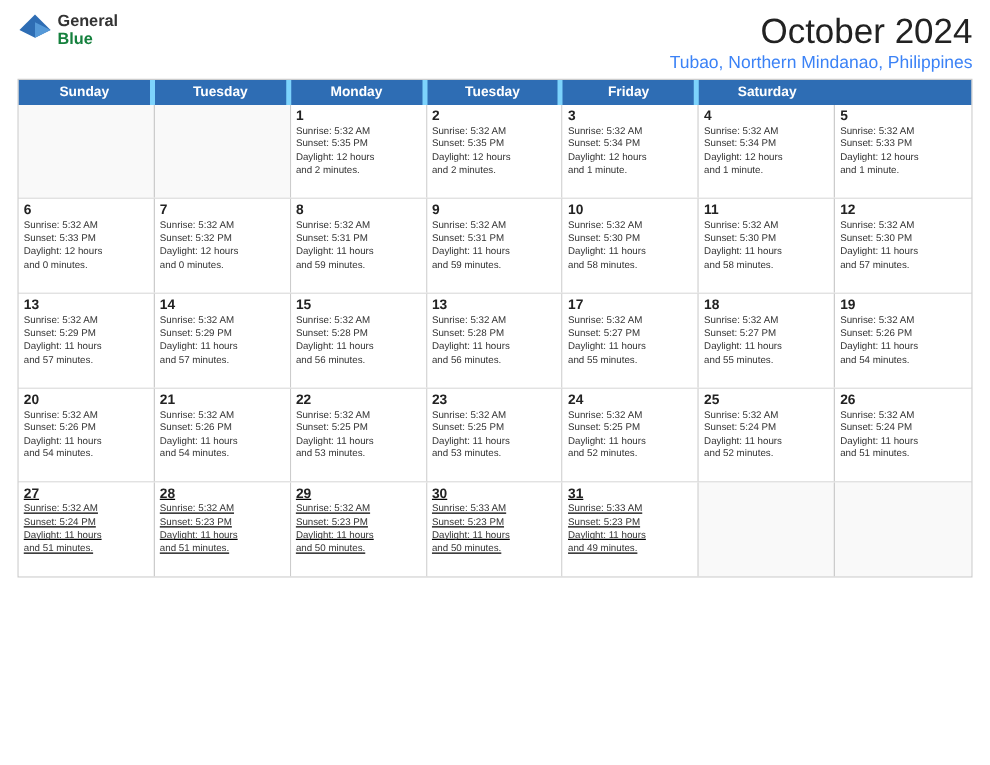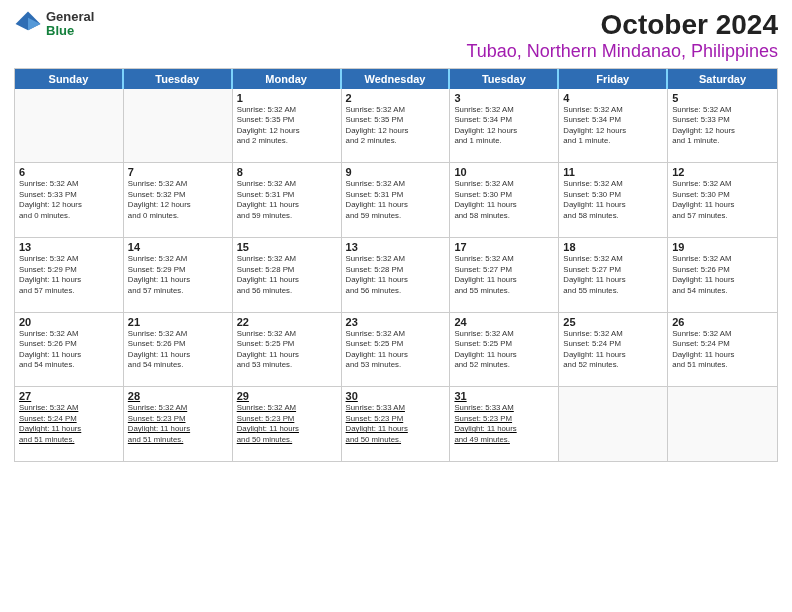--- a/index.html
+++ b/index.html
@@ -45,46 +45,46 @@
     }
     .logo-icon {
       width: 28px;
       height: 28px;
     }
     .title-block {
       text-align: right;
     }
     .title-month {
       font-size: 28px;
-      font-weight: bold;
+      font-weight: normal;
       color: #222;
       line-height: 1.1;
     }
     .title-location {
-      font-size: 18px;
-      color: #a21caf;
+      font-size: 14px;
+      color: #3b82f6;
     }
     .calendar {
       flex: 1;
       display: flex;
       flex-direction: column;
       border: 1px solid #ccc;
     }
     .cal-header-row {
       display: grid;
       grid-template-columns: repeat(7, 1fr);
       background: #2e6db4;
     }
     .cal-header-cell {
       color: #fff;
       font-size: 11px;
       font-weight: bold;
       text-align: center;
       padding: 4px 2px;
-      border-right: 2px solid #7dd3fc;
+      border-right: 4px solid #7dd3fc;
     }
     .cal-header-cell:last-child { border-right: none; }
     .cal-body {
       flex: 1;
       display: flex;
       flex-direction: column;
     }
     .cal-week {
       flex: 1;
       display: grid;
@@ -134,21 +134,20 @@
       <div class="title-month">October 2024</div>
       <div class="title-location">Tubao, Northern Mindanao, Philippines</div>
     </div>
   </div>
 
   <div class="calendar">
     <div class="cal-header-row">
     <div class="cal-header-cell">Sunday</div>
         <div class="cal-header-cell">Tuesday</div>
         <div class="cal-header-cell">Monday</div>
-        <div class="cal-header-cell">Wednesday</div>
         <div class="cal-header-cell">Tuesday</div>
         <div class="cal-header-cell">Friday</div>
         <div class="cal-header-cell">Saturday</div>
       </div>
     <div class="cal-body">
     <div class="cal-week">
           <div class="cal-cell empty"></div>
           <div class="cal-cell empty"></div>
           <div class="cal-cell">
             <span class="cell-day">1</span>

